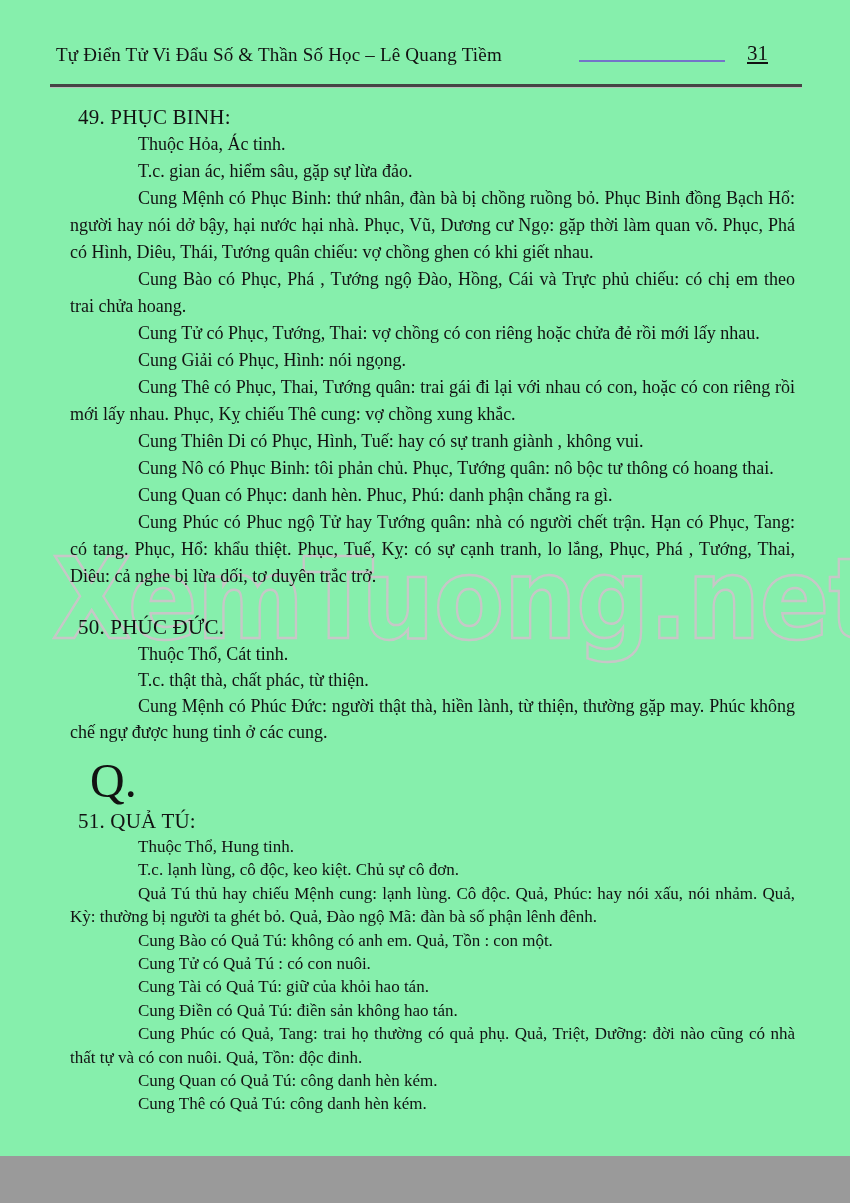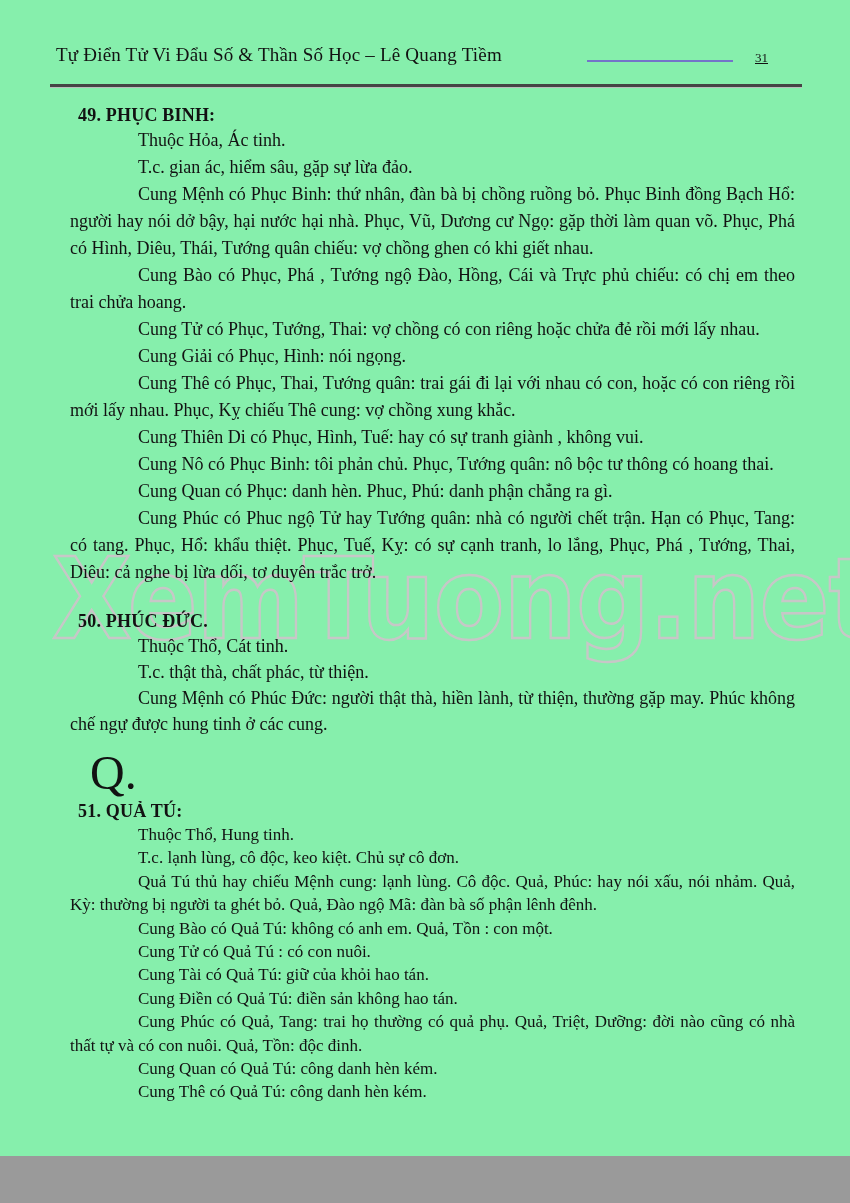--- a/index.html
+++ b/index.html
@@ -21,21 +21,21 @@
   .header-title{
     font-size:19px;font-weight:normal;letter-spacing:.2px;
     margin-left:6px;white-space:nowrap;
   }
   .header-spacer{flex:1;}
   .header-link-line{
     width:146px;height:2px;background:#7374c9;
     margin-bottom:4px;
   }
   .header-page-number{
-    font-size:13px;margin-left:22px;margin-right:34px;text-decoration:underline;
+    font-size:21px;margin-left:22px;margin-right:34px;text-decoration:underline;
   }
   .header-rule{
     position:absolute;top:84px;left:50px;right:48px;
     height:3px;background:#454545;
     border-bottom:1px solid #bdbdbd;
   }
   
   .watermark{
     position:absolute;top:538px;left:52px;
     font-family:"DejaVu Sans", sans-serif;
@@ -51,21 +51,21 @@
     pointer-events:none;
     z-index:1;
   }
   
   .content{
     position:absolute;top:105px;left:0;right:0;
     padding:0 55px 0 70px;
     z-index:2;
   }
   .section-title{
-    font-size:18px;font-weight:bold;
+    font-size:21px;font-weight:normal;
     margin:0 0 1px 8px;
     letter-spacing:.2px;
   }
   .para{
     margin:0;
     text-align:justify;
     text-indent:68px;
     font-size:18px;
   }
   .s49 .para{line-height:27px;}

